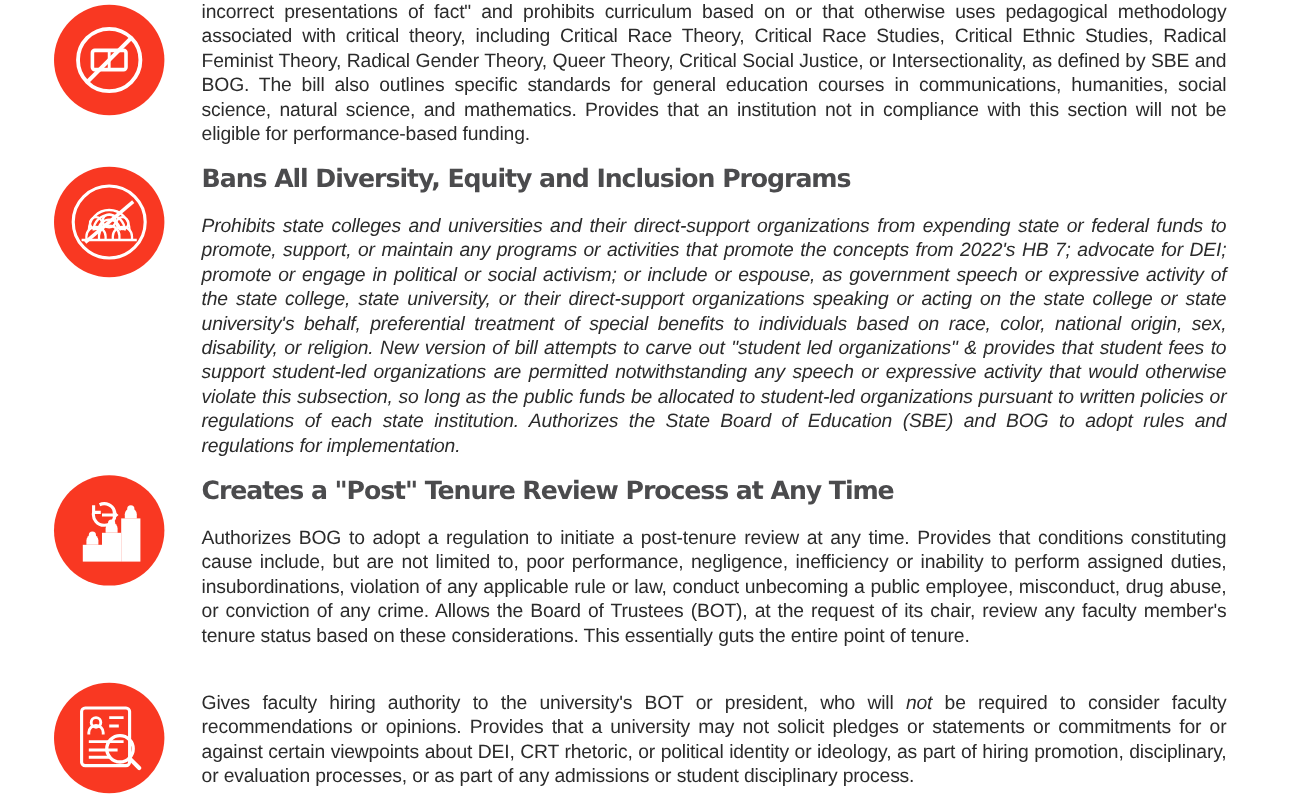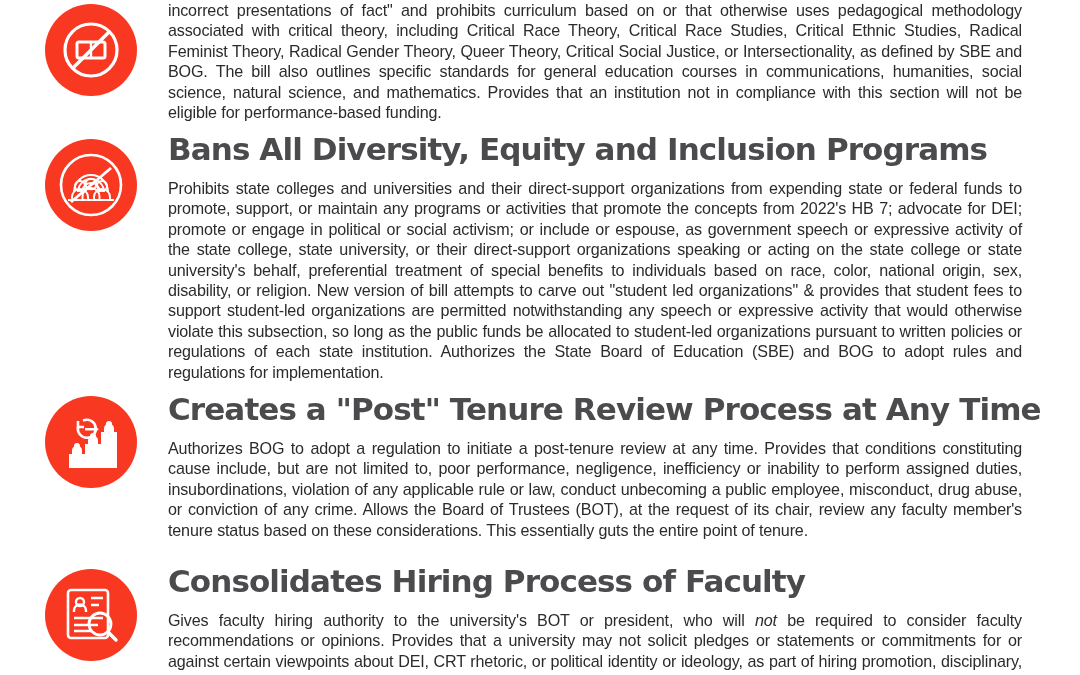--- a/index.html
+++ b/index.html
@@ -44,21 +44,21 @@
     justify-content: center;
     overflow: hidden;
   }
   .icon-badge svg { display: block; }
 
   
   .sec-heading {
     margin: 0;
     color: #4b4b4d;
     font-family: "DejaVu Sans", sans-serif;
-    font-size: 31px;
+    font-size: 21px;
     line-height: 34px;
     font-weight: bold;
     letter-spacing: -0.9px;
     white-space: nowrap;
   }
 
   
   .sec-body {
     margin: 0;
     color: #2b2b2b;
@@ -83,21 +83,21 @@
   #sec-curriculum .sec-body { padding-top: 84px; }
 
   #sec-dei {
     position: absolute;
     top: 132px;
     left: 0;
     width: 1080px;
   }
   #sec-dei .icon-badge { top: 7px; }
   #sec-dei .sec-heading { padding-top: 0px; }
-  #sec-dei .sec-body { padding-top: 12px; }
+  #sec-dei .sec-body { padding-top: 12px; font-style: italic; }
 
   #sec-tenure {
     position: absolute;
     top: 392px;
     left: 0;
     width: 1080px;
   }
   #sec-tenure .icon-badge { top: 4px; }
   #sec-tenure .sec-body { padding-top: 12px; }
 
@@ -188,17 +188,16 @@
           <line x1="31" y1="21" x2="39" y2="21"></line>
           <line x1="14" y1="34" x2="43" y2="34"></line>
           <line x1="14" y1="41" x2="38" y2="41"></line>
           <line x1="14" y1="47" x2="32" y2="47"></line>
         </g>
         <circle cx="40" cy="40" r="11" fill="none" stroke="#ffffff" stroke-width="2.8"></circle>
         <circle cx="40" cy="40" r="11" fill="#f93822" fill-opacity="0"></circle>
         <line x1="48" y1="48" x2="56" y2="56" stroke="#ffffff" stroke-width="3.4" stroke-linecap="round"></line>
       </svg>
     </div>
-    <h2 class="sec-heading">Consolidates Hiring Process of Faculty</h2>
     <p class="sec-body"><span>Gives faculty hiring authority to the university's BOT or president, who will </span><i>not</i><span> be required to consider faculty recommendations or opinions. Provides that a university may not solicit pledges or statements or commitments for or against certain viewpoints about DEI, CRT rhetoric, or political identity or ideology, as part of hiring promotion, disciplinary, or evaluation processes, or as part of any admissions or student disciplinary process.</span></p>
     </section>
 
 </div>
 
 </body></html>

